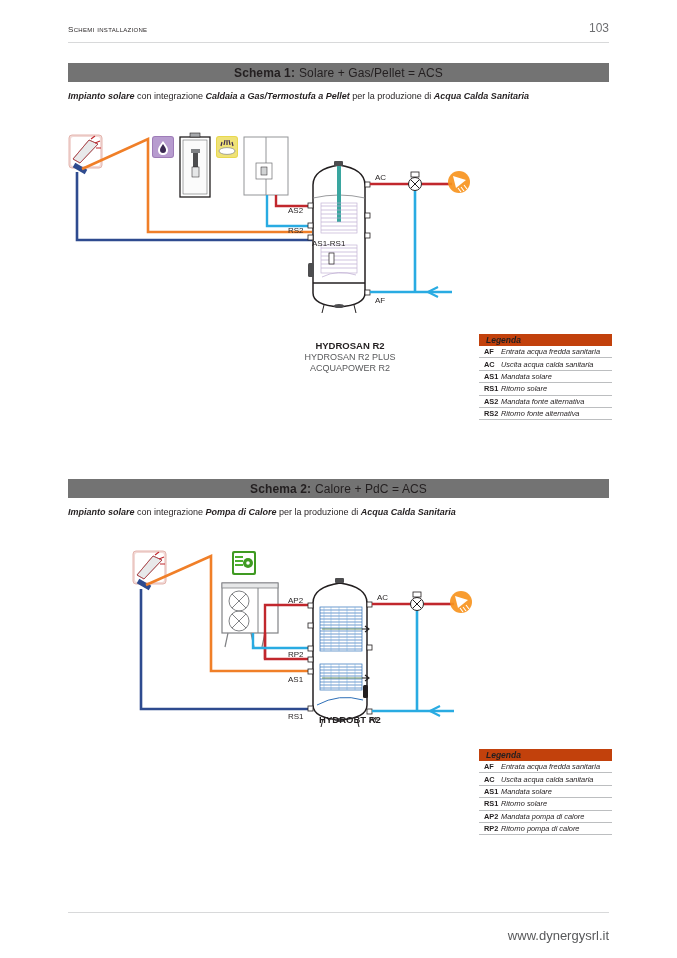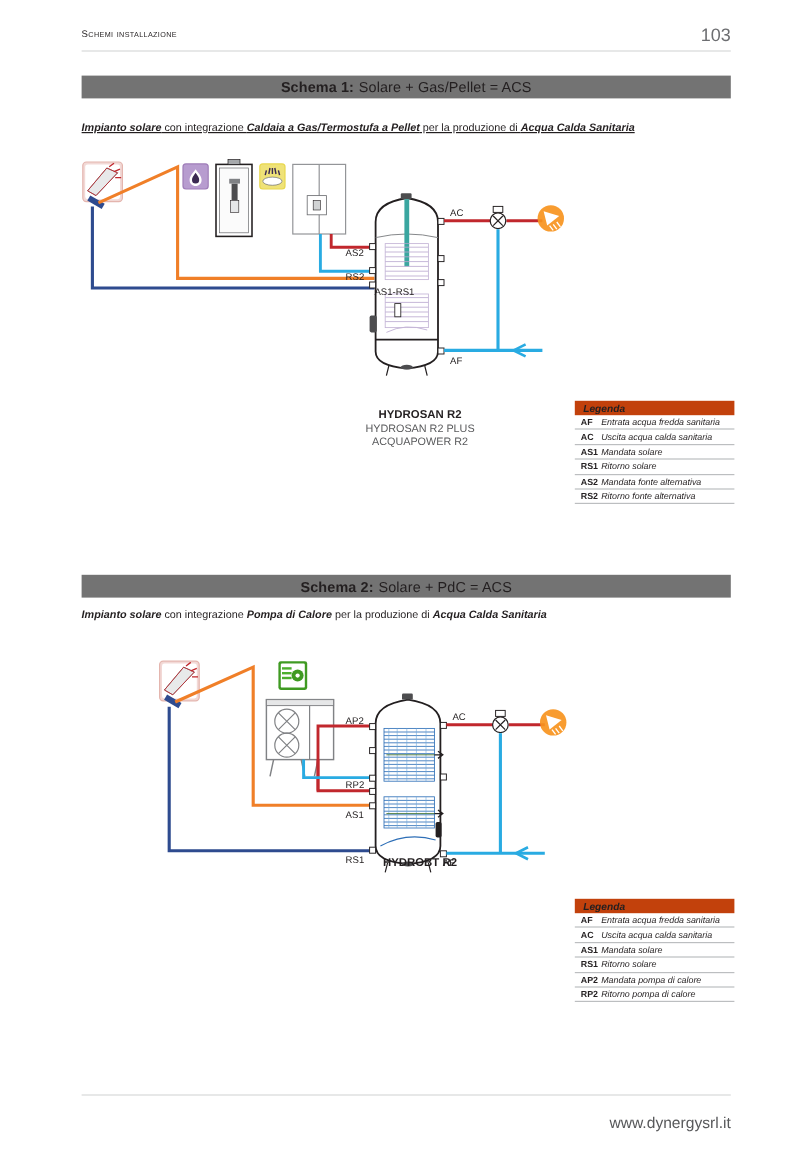--- a/index.html
+++ b/index.html
@@ -10,21 +10,21 @@
   }
   .page{position:absolute;inset:0;}
 
   
   .hdr{position:absolute;left:68px;top:22px;width:541px;height:22px;text-align:center;}
   .hdr-title{
     position:absolute;left:0;top:0;font-size:9px;letter-spacing:.3px;
     font-variant:small-caps;text-transform:lowercase;color:#231f20;
   }
   .hdr-title::first-letter{font-size:11px;}
-  .hdr-page{position:absolute;right:0;top:-1px;font-size:15px;color:#6d6e71;}
+  .hdr-page{position:absolute;right:0;top:-1px;font-size:12px;color:#6d6e71;}
   .hdr-rule{position:absolute;left:68px;top:42px;width:541px;height:1px;background:#d8d9da;}
 
   
   .banner{
     position:absolute;left:68px;width:541px;height:19px;background:#737373;
     display:flex;align-items:center;justify-content:center;
     font-size:12px;color:#231f20;letter-spacing:.1px;
   }
   .banner b{font-weight:bold;margin-right:4px;}
 
@@ -70,21 +70,21 @@
     <div class="hdr-title">Schemi installazione</div>
     <div class="hdr-page">103</div>
   </div>
   <div class="hdr-rule"></div>
 
   <div class="banner" style="top:63px;">
     <b>Schema 1:</b>
     <span>Solare + Gas/Pellet = ACS</span>
   </div>
 
-  <div class="subtitle" style="top:101px;text-decoration:underline;">
+  <div class="subtitle" style="top:91px;">
     <i>Impianto solare</i><span> con integrazione </span><i>Caldaia a Gas/Termostufa a Pellet</i><span> per la produzione di </span><i>Acqua Calda Sanitaria</i>
   </div>
 
   <div class="diagram" style="left:60px;top:125px;">
     <svg width="420" height="195" viewBox="0 0 420 195">
 
       <g>
         <rect x="9" y="10" width="33" height="33" rx="3" fill="#f2d9d6"></rect>
         <rect x="11" y="12" width="29" height="29" rx="2" fill="#ffffff"></rect>
         <path d="M13 34 L29 15 L38 19 L20 38 Z" fill="#e8e9ea" stroke="#6d6e71" stroke-width=".7"></path>
@@ -249,21 +249,21 @@
       <span class="lg-desc">Mandata fonte alternativa</span>
     </div>
     <div class="legend-row">
       <span class="lg-code">RS2</span>
       <span class="lg-desc">Ritorno fonte alternativa</span>
     </div>
   </div>
 
   <div class="banner" style="top:479px;">
     <b>Schema 2:</b>
-    <span>Solare + PdC = ACS</span>
+    <span>Calore + PdC = ACS</span>
   </div>
 
   <div class="subtitle" style="top:507px;">
     <i>Impianto solare</i><span> con integrazione </span><i>Pompa di Calore</i><span> per la produzione di </span><i>Acqua Calda Sanitaria</i>
   </div>
 
   <div class="diagram" style="left:125px;top:545px;">
     <svg width="355" height="190" viewBox="0 0 355 190">
 
       <g>

